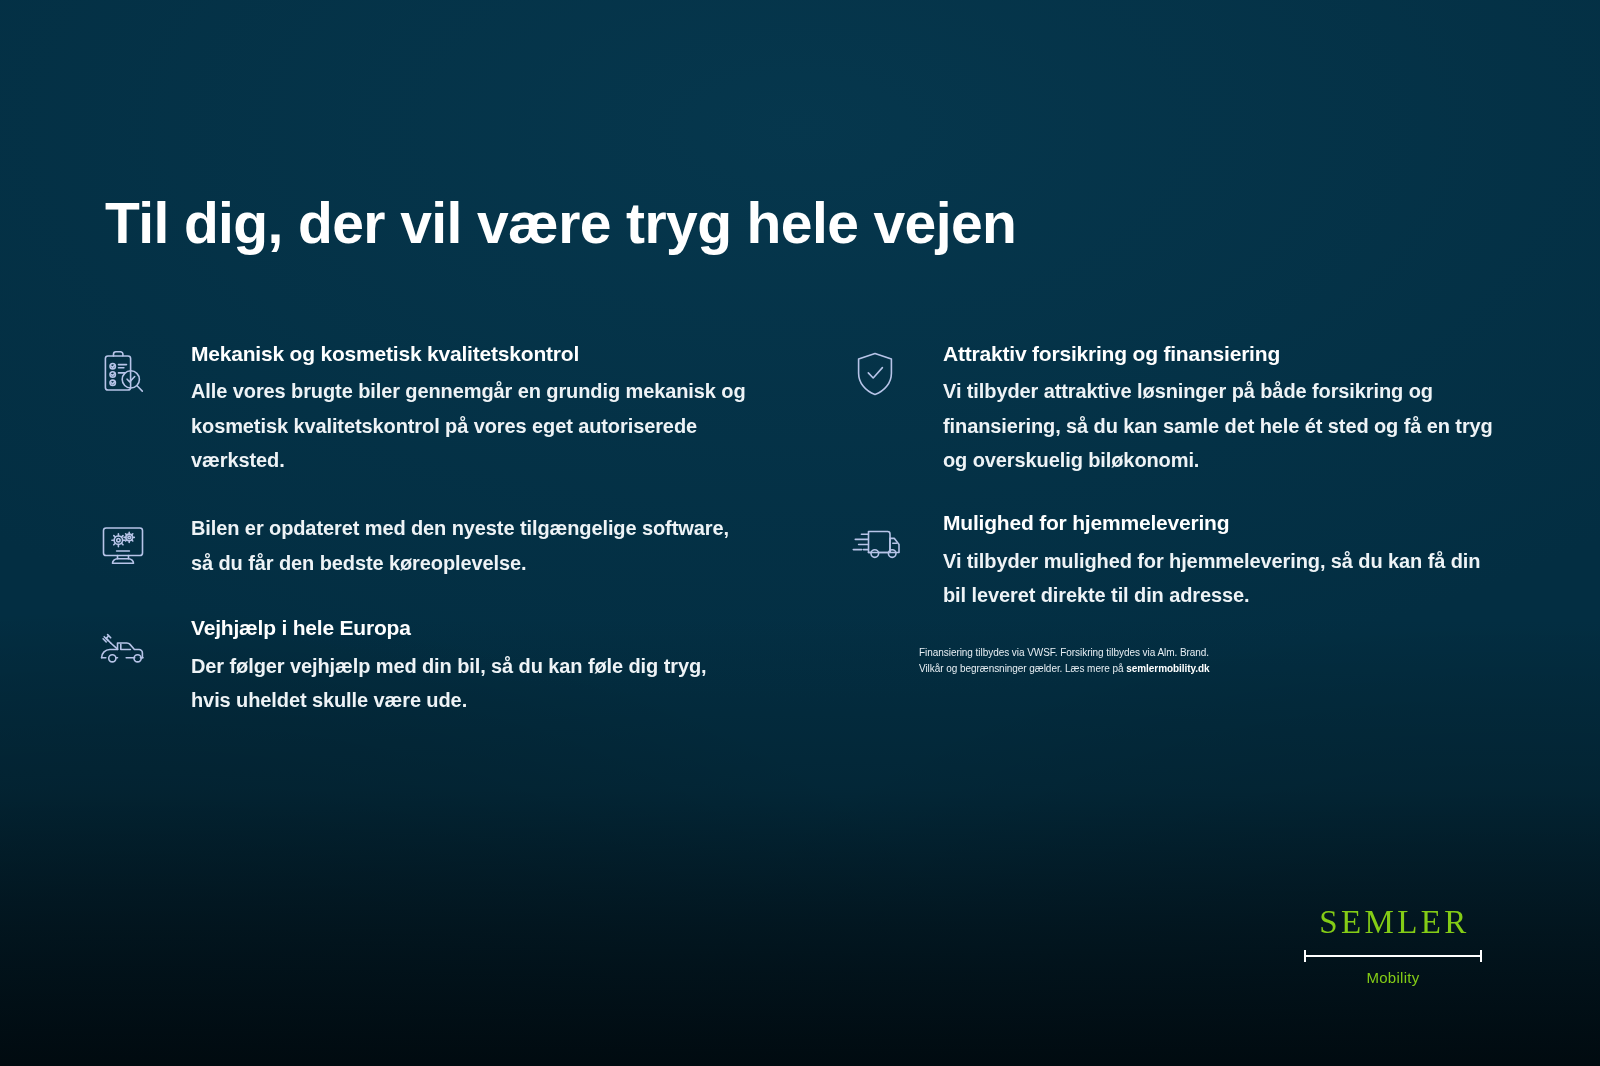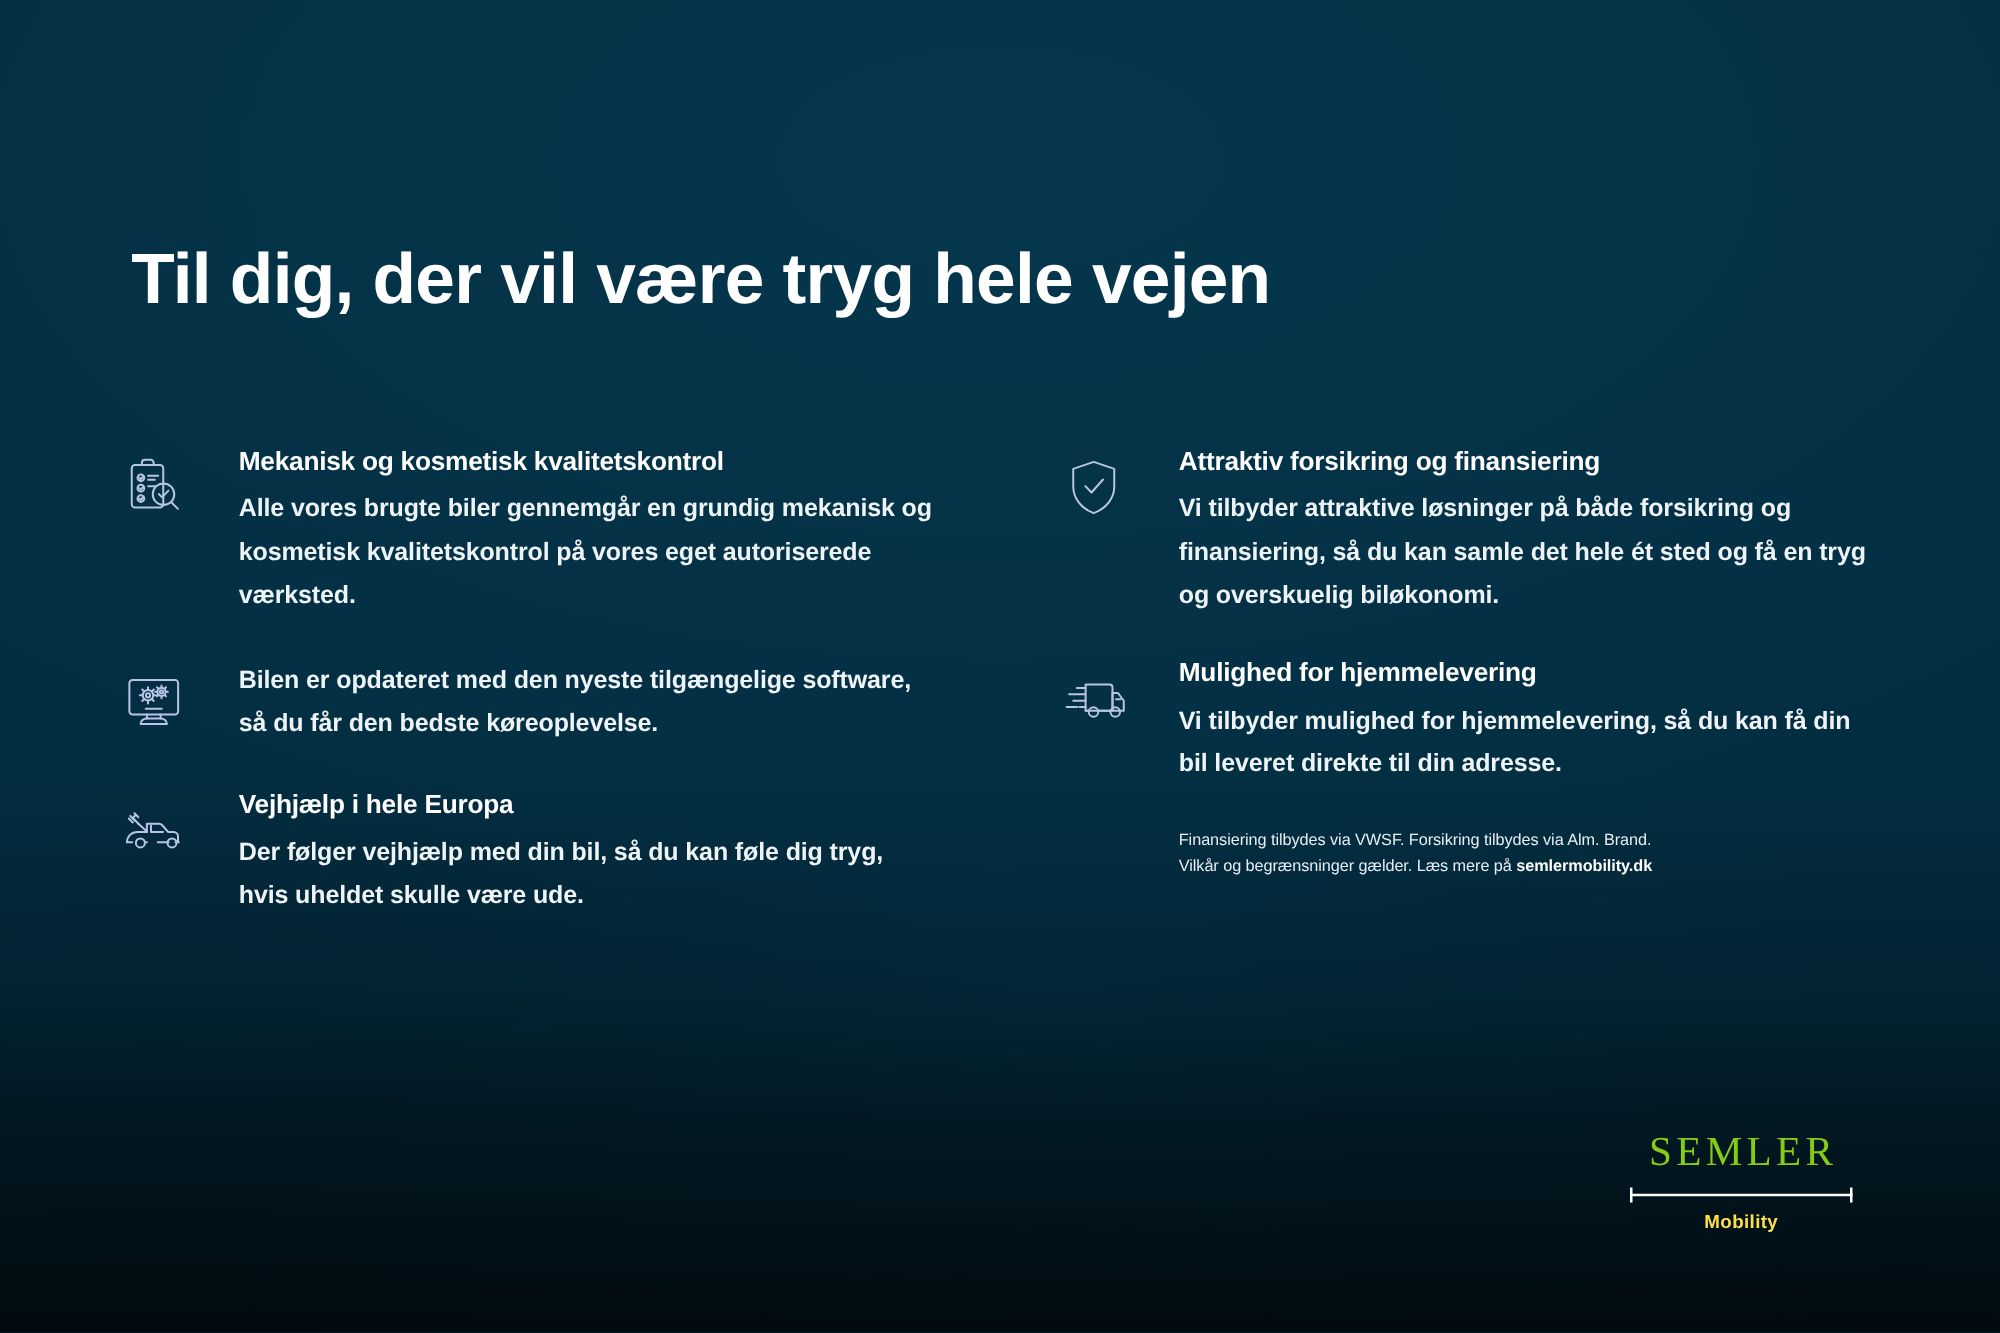--- a/index.html
+++ b/index.html
@@ -47,21 +47,21 @@
     font-size:57px;
     font-weight:700;
     letter-spacing:-0.6px;
     color:#ffffff;
     white-space:nowrap;
   }
 
   
   .columns{
     position:absolute;
-    left:95px; top:356px;
+    left:95px; top:340px;
     width:1420px;
     display:flex;
     gap:84px;
   }
   .col{ width:668px; }
 
   .feature{
     display:flex;
     align-items:flex-start;
     gap:0px;
@@ -97,22 +97,22 @@
     letter-spacing:-0.1px;
     max-width:560px;
   }
 
   
   .col-right .feature{ margin-bottom:32px; }
 
   
   .legal{
     margin-top:6px;
-    margin-left:96px;
-    font-size:13px;
+    margin-left:72px;
+    font-size:10px;
     line-height:1.62;
     color:#e7eef3;
     letter-spacing:-0.05px;
     max-width:520px;
   }
   .legal b{ font-weight:700; color:#ffffff; }
 
   
   .logo{
     position:absolute;
@@ -144,23 +144,23 @@
     position:absolute;
     top:0;
     width:1.6px;
     height:12px;
     background:#ffffff;
   }
   .logo-rule .cap.left{ left:4px; }
   .logo-rule .cap.right{ right:4px; }
   .logo-sub{
     font-size:15px;
-    font-weight:700;
+    font-weight:400;
     letter-spacing:.3px;
-    color:#fde047;
+    color:#84cc16;
   }
 </style>
 </head>
 <body>
 
 <div class="page">
 
   <div class="bg-base"></div>
   <div class="bg-vignette"></div>
   <div class="bg-fade"></div>

